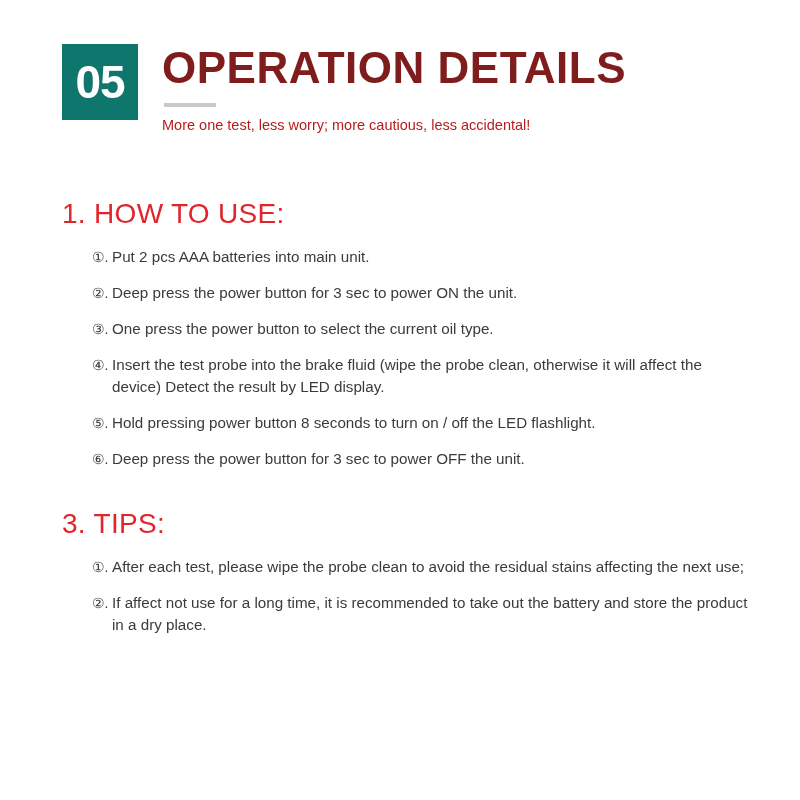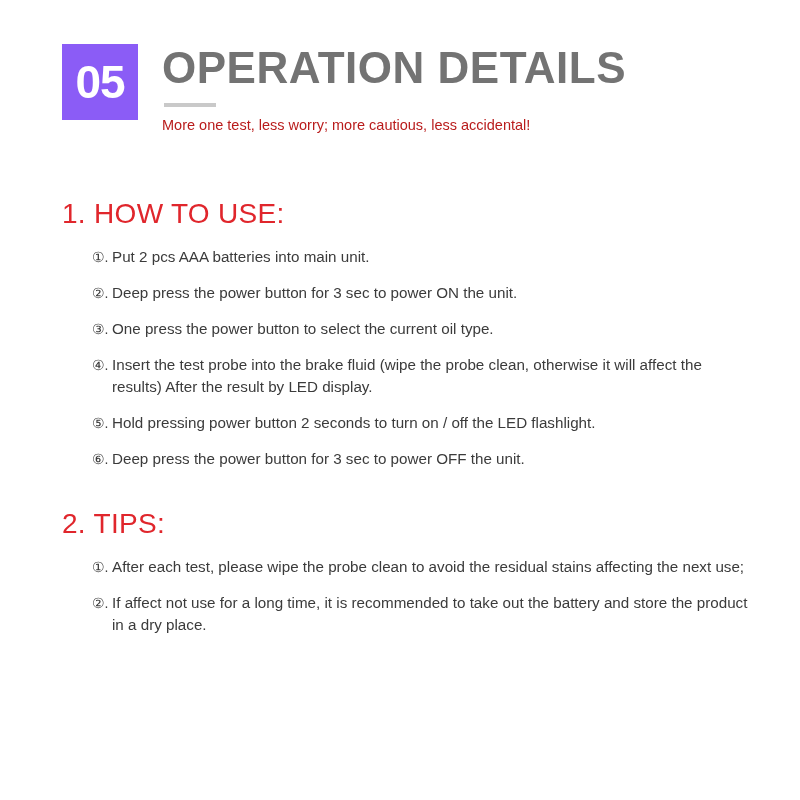--- a/index.html
+++ b/index.html
@@ -25,38 +25,38 @@
   .header {
     position: absolute;
     left: 62px;
     top: 44px;
     display: flex;
     align-items: flex-start;
   }
   .num-badge {
     width: 76px;
     height: 76px;
-    background: #8b5cf6;
+    background: #0f766e;
     color: #ffffff;
     font-size: 46px;
     font-weight: bold;
     letter-spacing: -1px;
     display: flex;
     align-items: center;
     justify-content: center;
     font-family: "Liberation Sans", sans-serif;
   }
   .header-text {
     margin-left: 24px;
     padding-top: 2px;
   }
   .header-title {
     font-size: 44px;
     font-weight: bold;
-    color: #737373;
+    color: #7f1d1d;
     letter-spacing: 0.5px;
     line-height: 1;
     font-family: "Liberation Sans", sans-serif;
   }
   .header-rule {
     width: 52px;
     height: 4px;
     background: #c9c9c9;
     margin: 13px 0 10px 2px;
   }
@@ -128,33 +128,33 @@
     <div class="list-item">
       <span class="marker">②.</span>
       <span class="body">Deep press the power button for 3 sec to power ON the unit.</span>
     </div>
     <div class="list-item">
       <span class="marker">③.</span>
       <span class="body">One press the power button to select the current oil type.</span>
     </div>
     <div class="list-item">
       <span class="marker">④.</span>
-      <span class="body">Insert the test probe into the brake fluid (wipe the probe clean, otherwise it will affect the results) After the result by LED display.</span>
+      <span class="body">Insert the test probe into the brake fluid (wipe the probe clean, otherwise it will affect the device) Detect the result by LED display.</span>
     </div>
     <div class="list-item">
       <span class="marker">⑤.</span>
-      <span class="body">Hold pressing power button 2 seconds to turn on / off the LED flashlight.</span>
+      <span class="body">Hold pressing power button 8 seconds to turn on / off the LED flashlight.</span>
     </div>
     <div class="list-item">
       <span class="marker">⑥.</span>
       <span class="body">Deep press the power button for 3 sec to power OFF the unit.</span>
     </div>
   </div>
 
-  <div class="section-title" id="sec2-title">2. TIPS:</div>
+  <div class="section-title" id="sec2-title">3. TIPS:</div>
   <div class="list" id="list2">
     <div class="list-item">
       <span class="marker">①.</span>
       <span class="body">After each test, please wipe the probe clean to avoid the residual stains affecting the next use;</span>
     </div>
     <div class="list-item">
       <span class="marker">②.</span>
       <span class="body">If affect not use for a long time, it is recommended to take out the battery and store the product in a dry place.</span>
     </div>
   </div>

